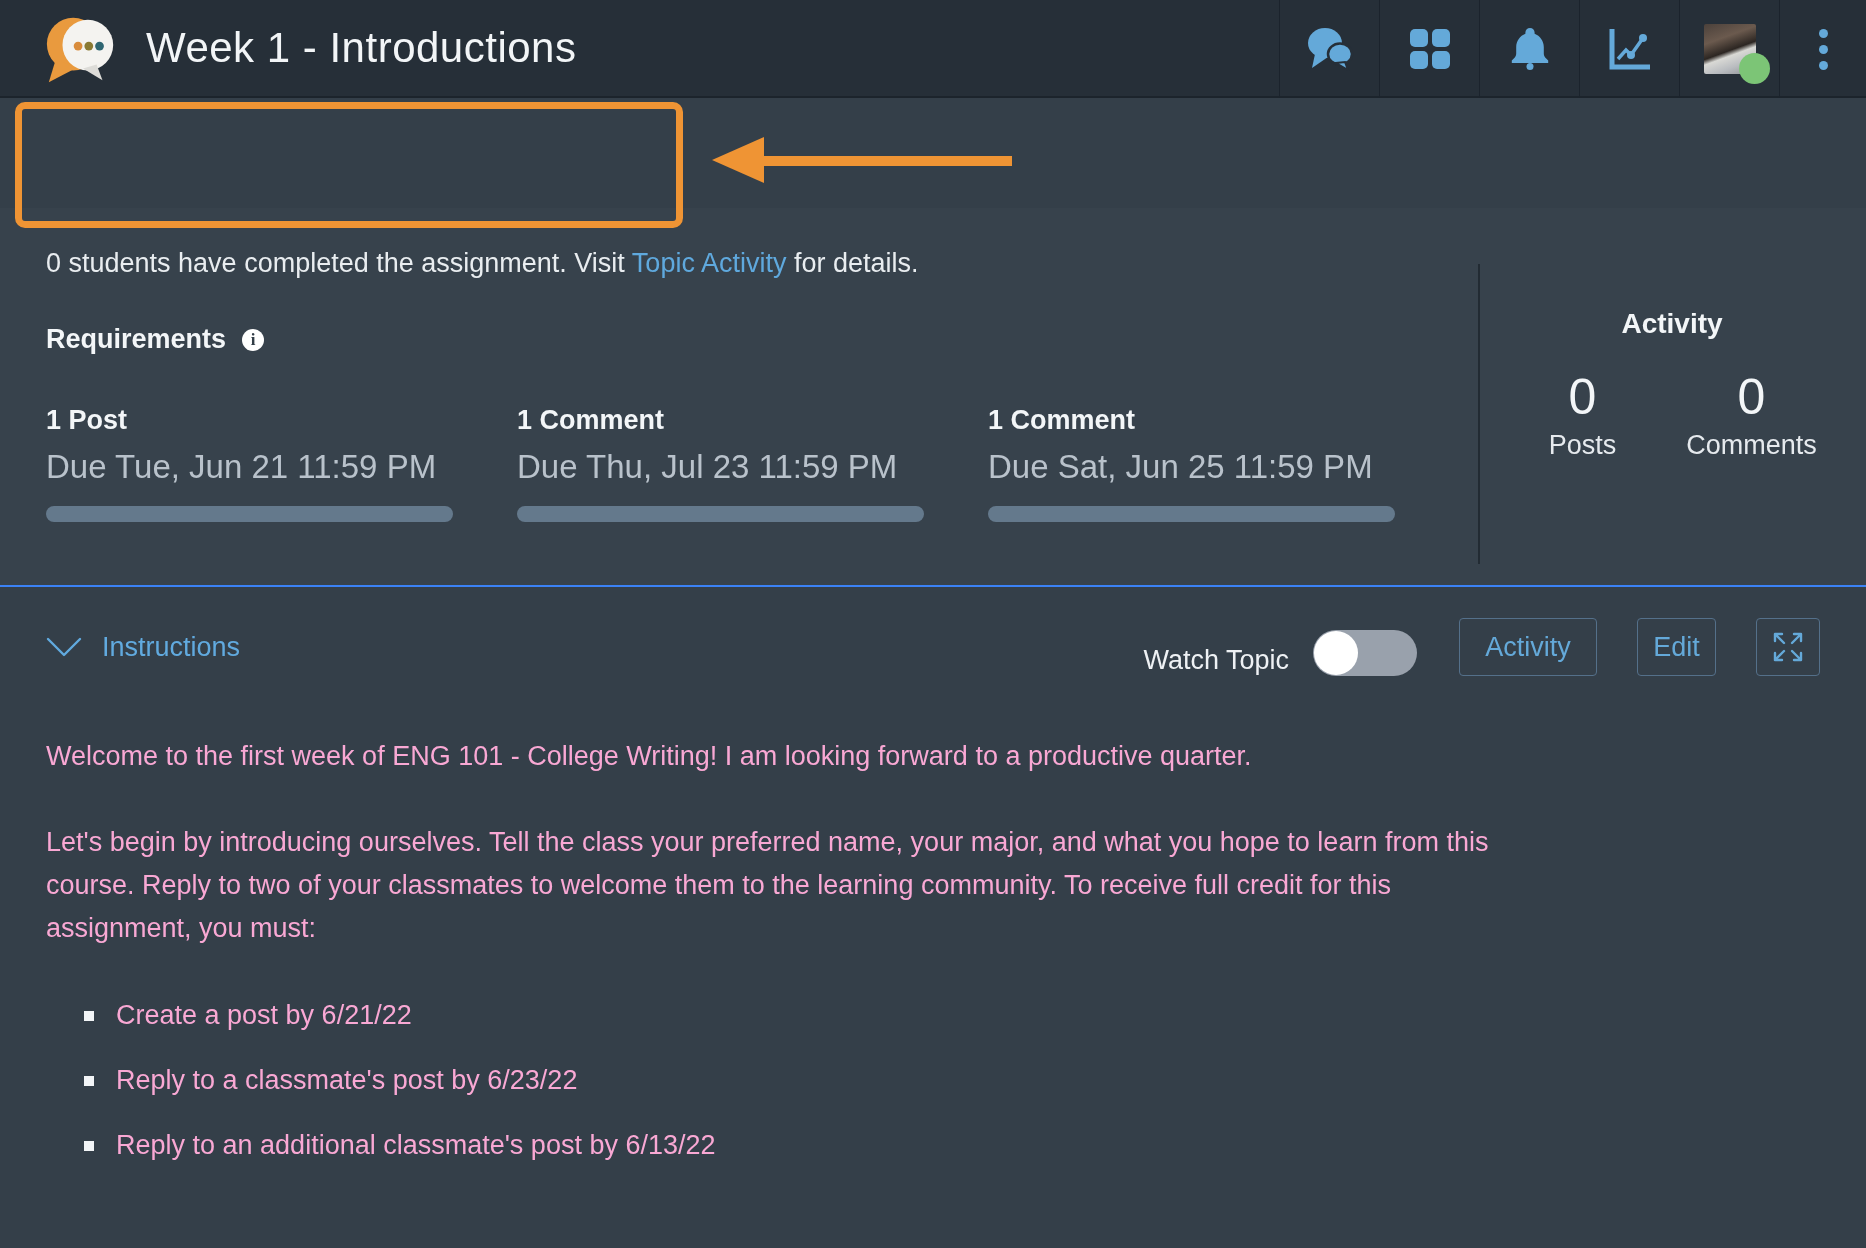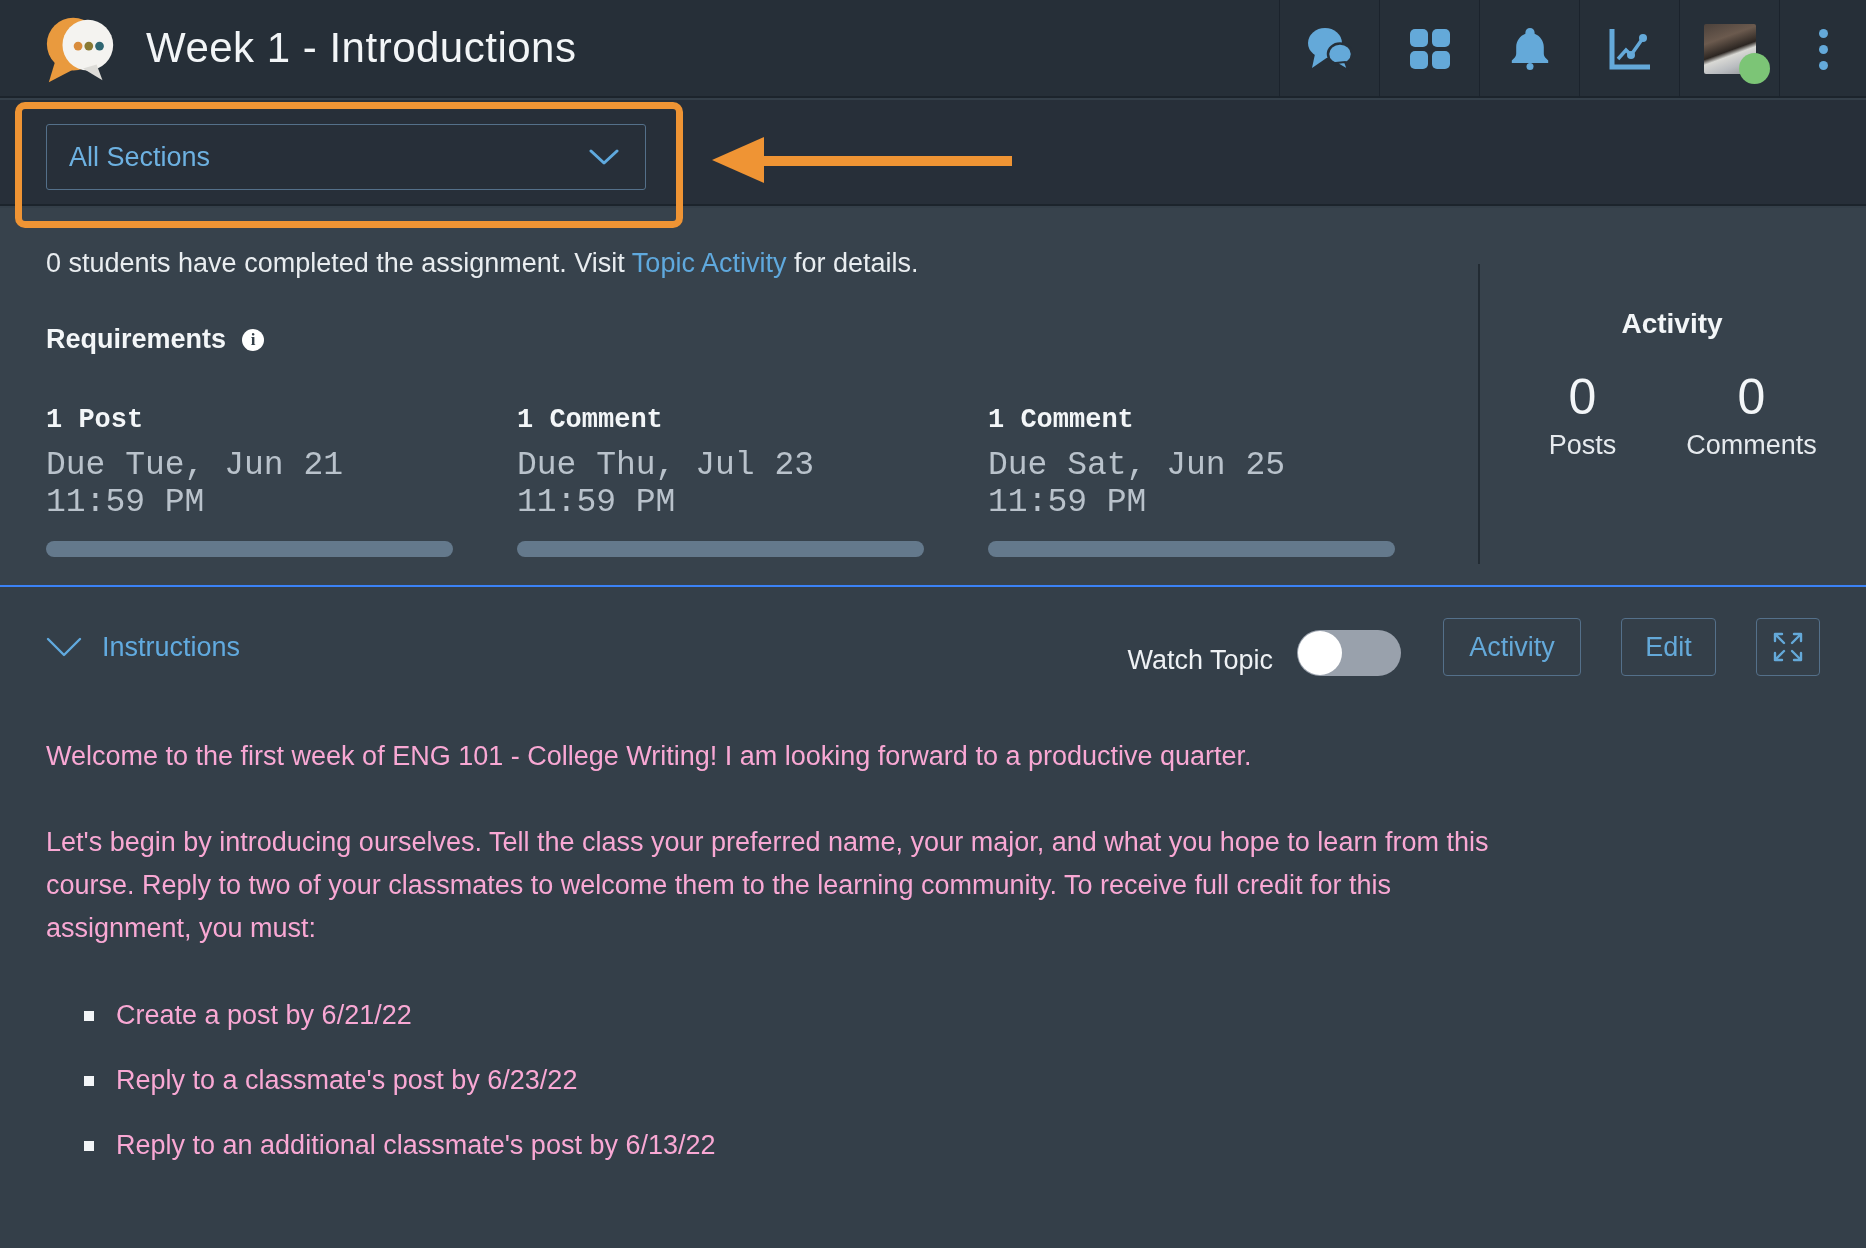--- a/index.html
+++ b/index.html
@@ -37,21 +37,21 @@
   .band-main { position:absolute; left:0; top:208px; width:1866px; height:377px; background:#37424c; }
   .main-left { position:absolute; left:46px; top:0; width:1400px; }
   .status-line { margin-top:40px; font-size:27px; color:#e9edf0; }
   .status-link { color:#5fa9de; cursor:pointer; }
   .req-heading-row { margin-top:45px; display:flex; align-items:center; gap:16px; }
   .req-heading { color:#f3f6f8; font-size:27px; font-weight:700; }
   .info-icon { width:22px; height:22px; border-radius:50%; background:#ffffff; color:#323d47;
                font-family:"Liberation Serif","DejaVu Serif",serif; font-weight:700; font-size:17px;
                display:flex; align-items:center; justify-content:center; cursor:pointer; }
   .req-cards { margin-top:50px; display:flex; gap:64px; }
-  .req-card { width:407px;font-family:Liberation Mono, monospace; }
+  .req-card { width:407px; }
   .req-title { color:#f3f6f8; font-size:27px; font-weight:700; }
   .req-due { margin-top:12px; color:#b9c2cb; font-size:33px; }
   .req-bar { margin-top:20px; width:100%; height:16px; border-radius:8px; background:#64798c; }
 
   .activity-panel { position:absolute; right:0; top:0; width:388px; height:377px; }
   .activity-divider { position:absolute; left:0; top:56px; width:2px; height:300px; background:#222b33; }
   .activity-heading { margin-top:100px; text-align:center; color:#f3f6f8; font-size:28px; font-weight:700; }
   .activity-stats { margin-top:28px; display:flex; padding:0 30px 0 20px; }
   .stat { flex:1; text-align:center; }
   .stat-value { color:#f3f6f8; font-size:50px; font-weight:300; }
@@ -66,21 +66,21 @@
   .toolbar-right { margin-left:auto; display:flex; align-items:flex-end; }
   .watch-label { color:#eef1f4; font-size:27px; }
   .toggle { position:relative; width:104px; height:46px; border-radius:23px; background:#99a1ac;
             margin-left:24px; cursor:pointer; }
   .toggle-knob { position:absolute; left:1px; top:1px; width:44px; height:44px; border-radius:50%;
                  background:#ffffff; }
   .btn { height:58px; border:1.5px solid #54708a; border-radius:4px; background:transparent;
          color:#64a9d9; font-size:27px; font-family:inherit; cursor:pointer;
          display:flex; align-items:center; justify-content:center; }
   .btn-activity { margin-left:42px; width:138px; }
-  .btn-edit { margin-left:40px; width:95px; }
+  .btn-edit { margin-left:40px; width:79px; }
   .btn-expand { margin-left:40px; width:64px; }
 
   .topic-body { color:#f9a8d4; font-size:27px; line-height:43px; }
   .para1 { margin-top:56px; }
   .para2 { margin-top:43px; max-width:1460px; }
   .topic-list { margin-top:44px; list-style:none; }
   .topic-list li { display:flex; align-items:baseline; margin-bottom:22px; }
   .bullet { flex:0 0 auto; width:10px; height:10px; background:#f2f5f7; margin:0 22px 0 38px;
             align-self:center; }
 
@@ -149,28 +149,20 @@
       <div class="hcell">
         <div class="vdots">
             <span></span>
             <span></span>
             <span></span>
           </div>
       </div>
     </div>
   </div>
 
-  <div class="band-dropdown">
-    <div class="section-select">
-      <span class="section-select-label">All Sections</span>
-      <svg width="30" height="17" viewBox="0 0 30 17">
-        <polyline points="2,2 15,14 28,2" fill="none" stroke="#5fa9de" stroke-width="3" stroke-linecap="round" stroke-linejoin="round"></polyline>
-      </svg>
-    </div>
-  </div>
 
   <div class="band-main">
     <div class="main-left">
       <div class="status-line">
         <span>0 students have completed the assignment. Visit </span><span class="status-link">Topic Activity</span><span> for details.</span>
       </div>
 
       <div class="req-heading-row">
         <span class="req-heading">Requirements</span>
         <span class="info-icon">i</span>

